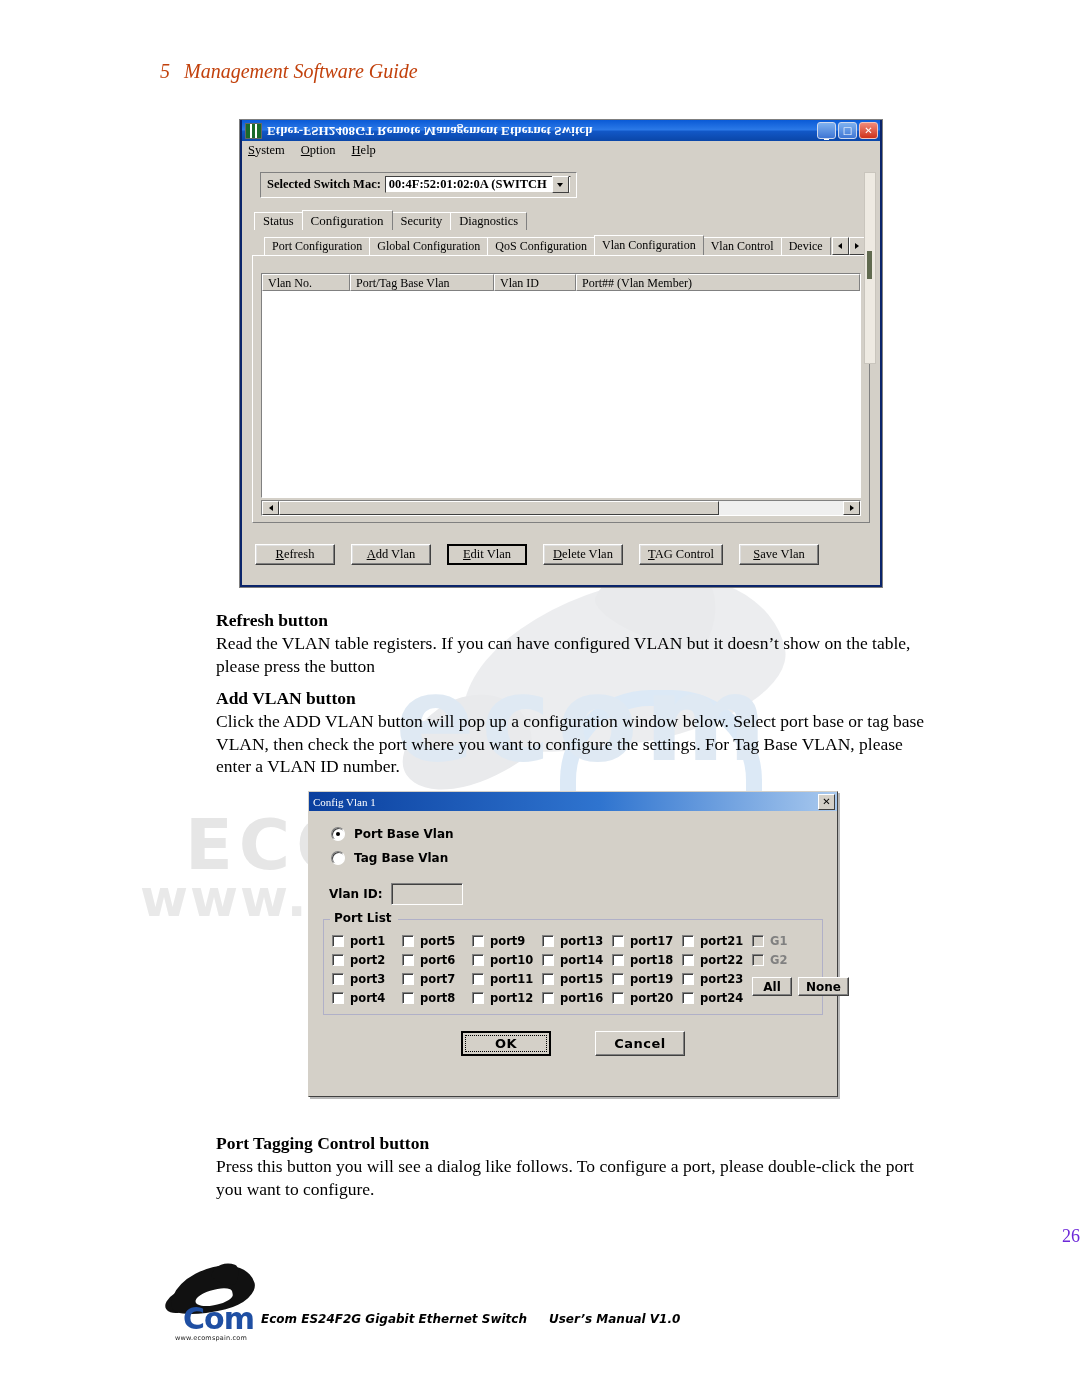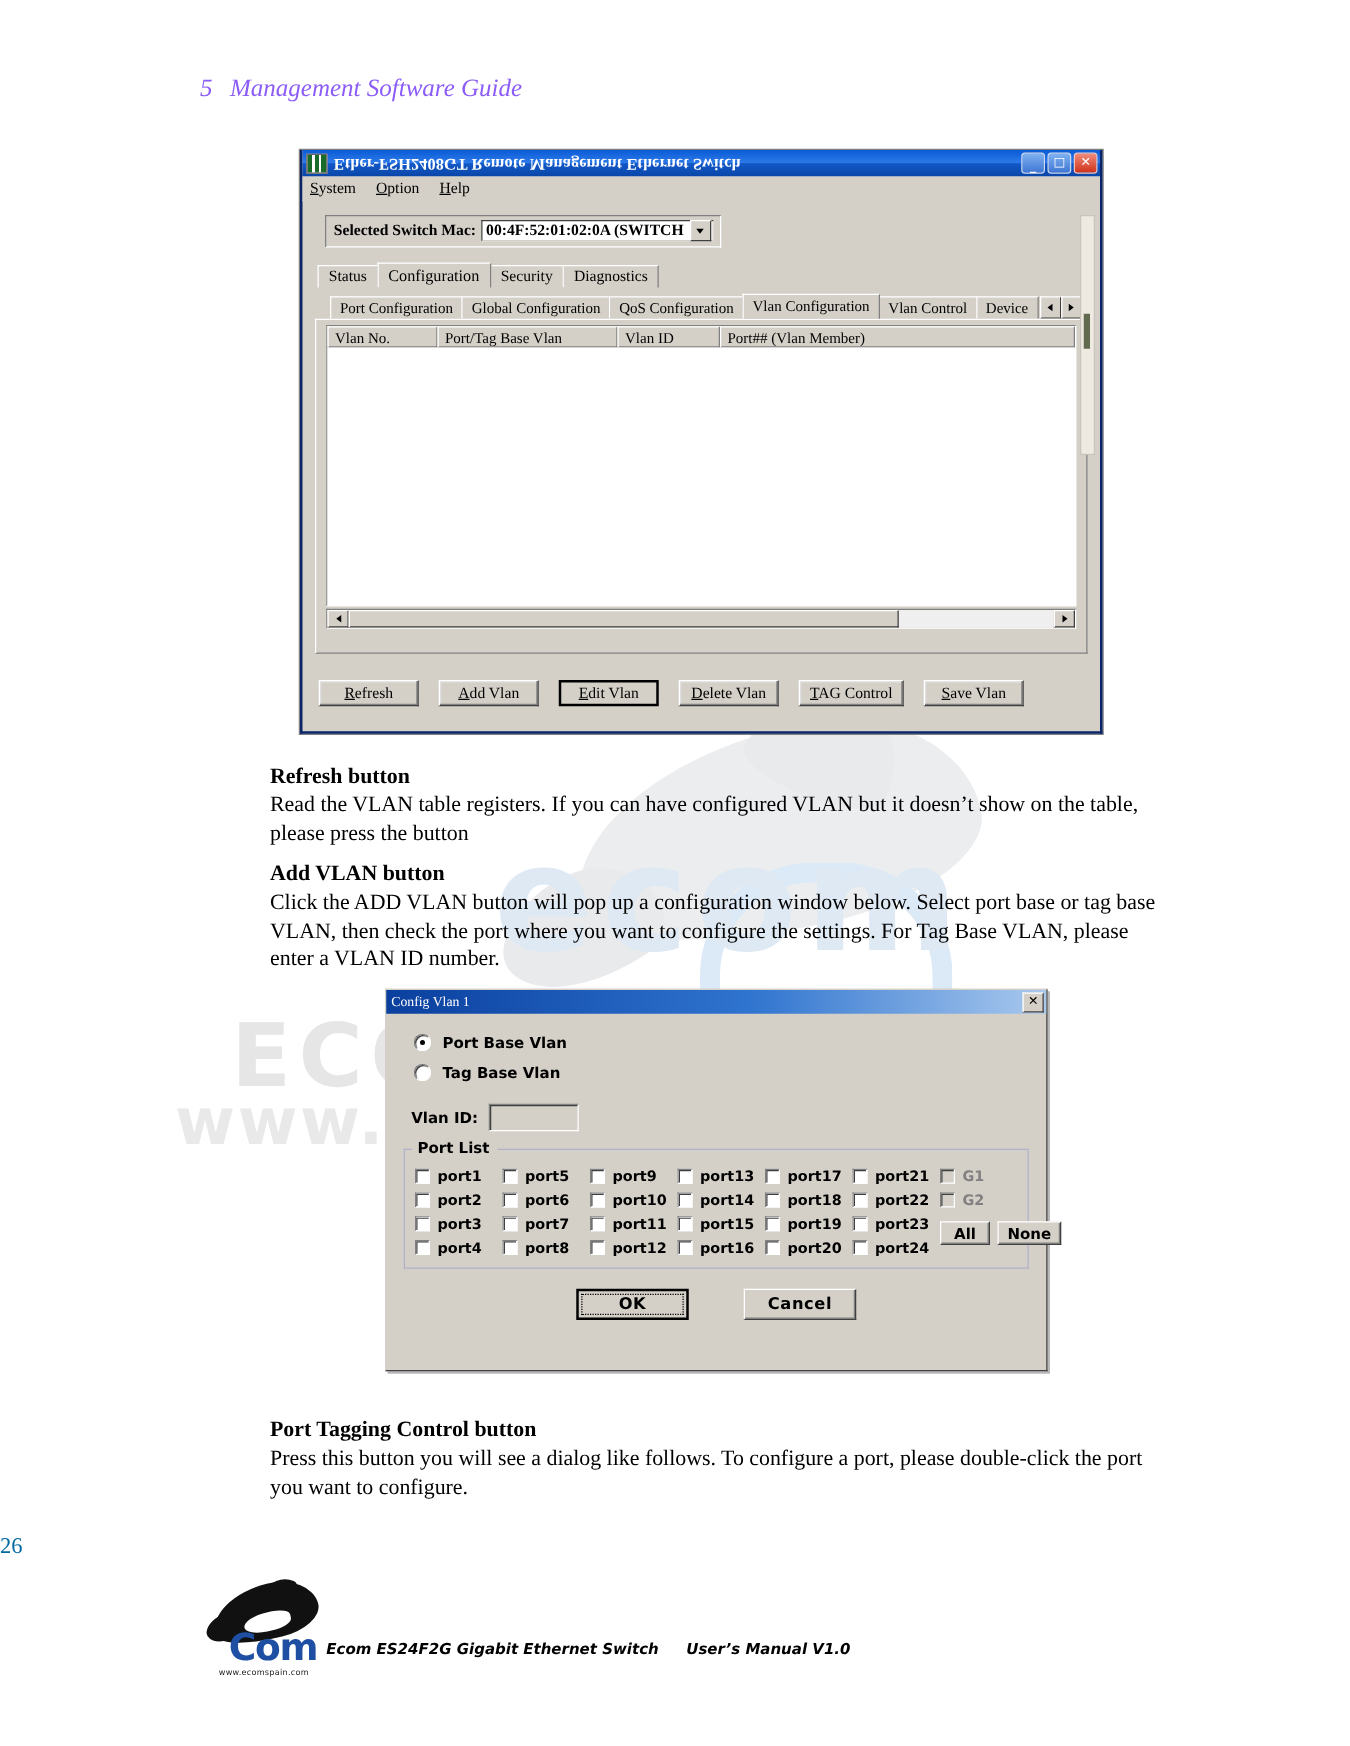--- a/index.html
+++ b/index.html
@@ -43,36 +43,36 @@
   }
   .wm-blue-arc{
     position:absolute;left:560px;top:690px;width:170px;height:86px;
     border:16px solid #dce9f6;border-bottom:none;
     border-radius:90px 90px 0 0;
   }
 
   
   .page-head{
     position:absolute;left:160px;top:60px;z-index:3;
-    font-style:italic;font-size:20px;color:#8b5cf6;white-space:nowrap;
+    font-style:italic;font-size:20px;color:#c2410c;white-space:nowrap;
   }
   .page-head .num{margin-right:14px;}
 
   
   .doc-text{position:absolute;z-index:3;color:#000;}
   .sec-title{font-weight:bold;font-size:17.5px;line-height:1.25;}
   .sec-body{font-size:17.5px;line-height:1.30;}
 
   #sec-refresh{left:216px;top:610px;width:716px;}
   #sec-addvlan{left:216px;top:688px;width:716px;}
   #sec-tagging{left:216px;top:1133px;width:716px;}
 
   .page-number{
-    position:absolute;left:0;top:1226px;width:1080px;text-align:left;
-    font-size:18px;color:#0369a1;z-index:3;
+    position:absolute;left:0;top:1226px;width:1080px;text-align:right;
+    font-size:18px;color:#6d28d9;z-index:3;
   }
 
   
   .footer{position:absolute;left:0;top:1270px;width:1080px;height:100px;z-index:3;}
   .logo{position:absolute;left:167px;top:-6px;width:92px;height:82px;}
   .logo .orca{
     position:absolute;left:2px;top:4px;width:86px;height:44px;background:#111;
     border-radius:58% 42% 40% 60% / 68% 58% 42% 32%;
     transform:rotate(-14deg);
   }
@@ -188,21 +188,21 @@
   .navb::after{
     content:"";position:absolute;left:50%;top:50%;transform:translate(-50%,-50%);
     border-top:3.5px solid transparent;border-bottom:3.5px solid transparent;
   }
   .navb.l::after{border-right:4px solid #000;}
   .navb.r::after{border-left:4px solid #000;}
 
   .tabpanel{
     margin:0 10px;height:268px;background:#d4d0c8;
     border:1px solid #fff;border-right-color:#808080;border-bottom-color:#808080;
-    box-sizing:border-box;padding:4px 8px 0 8px;position:relative;
+    box-sizing:border-box;padding:17px 8px 0 8px;position:relative;
   }
   .grid-outer{
     background:#fff;height:225px;box-sizing:border-box;
     border:1px solid #808080;border-right-color:#fff;border-bottom-color:#fff;
     display:flex;flex-direction:column;
   }
   .grid-head{display:flex;height:17px;background:#d4d0c8;flex:0 0 auto;}
   .gh{
     font-size:12px;color:#000;line-height:17px;padding-left:5px;
     border:1px solid #fff;border-right-color:#808080;border-bottom-color:#808080;

